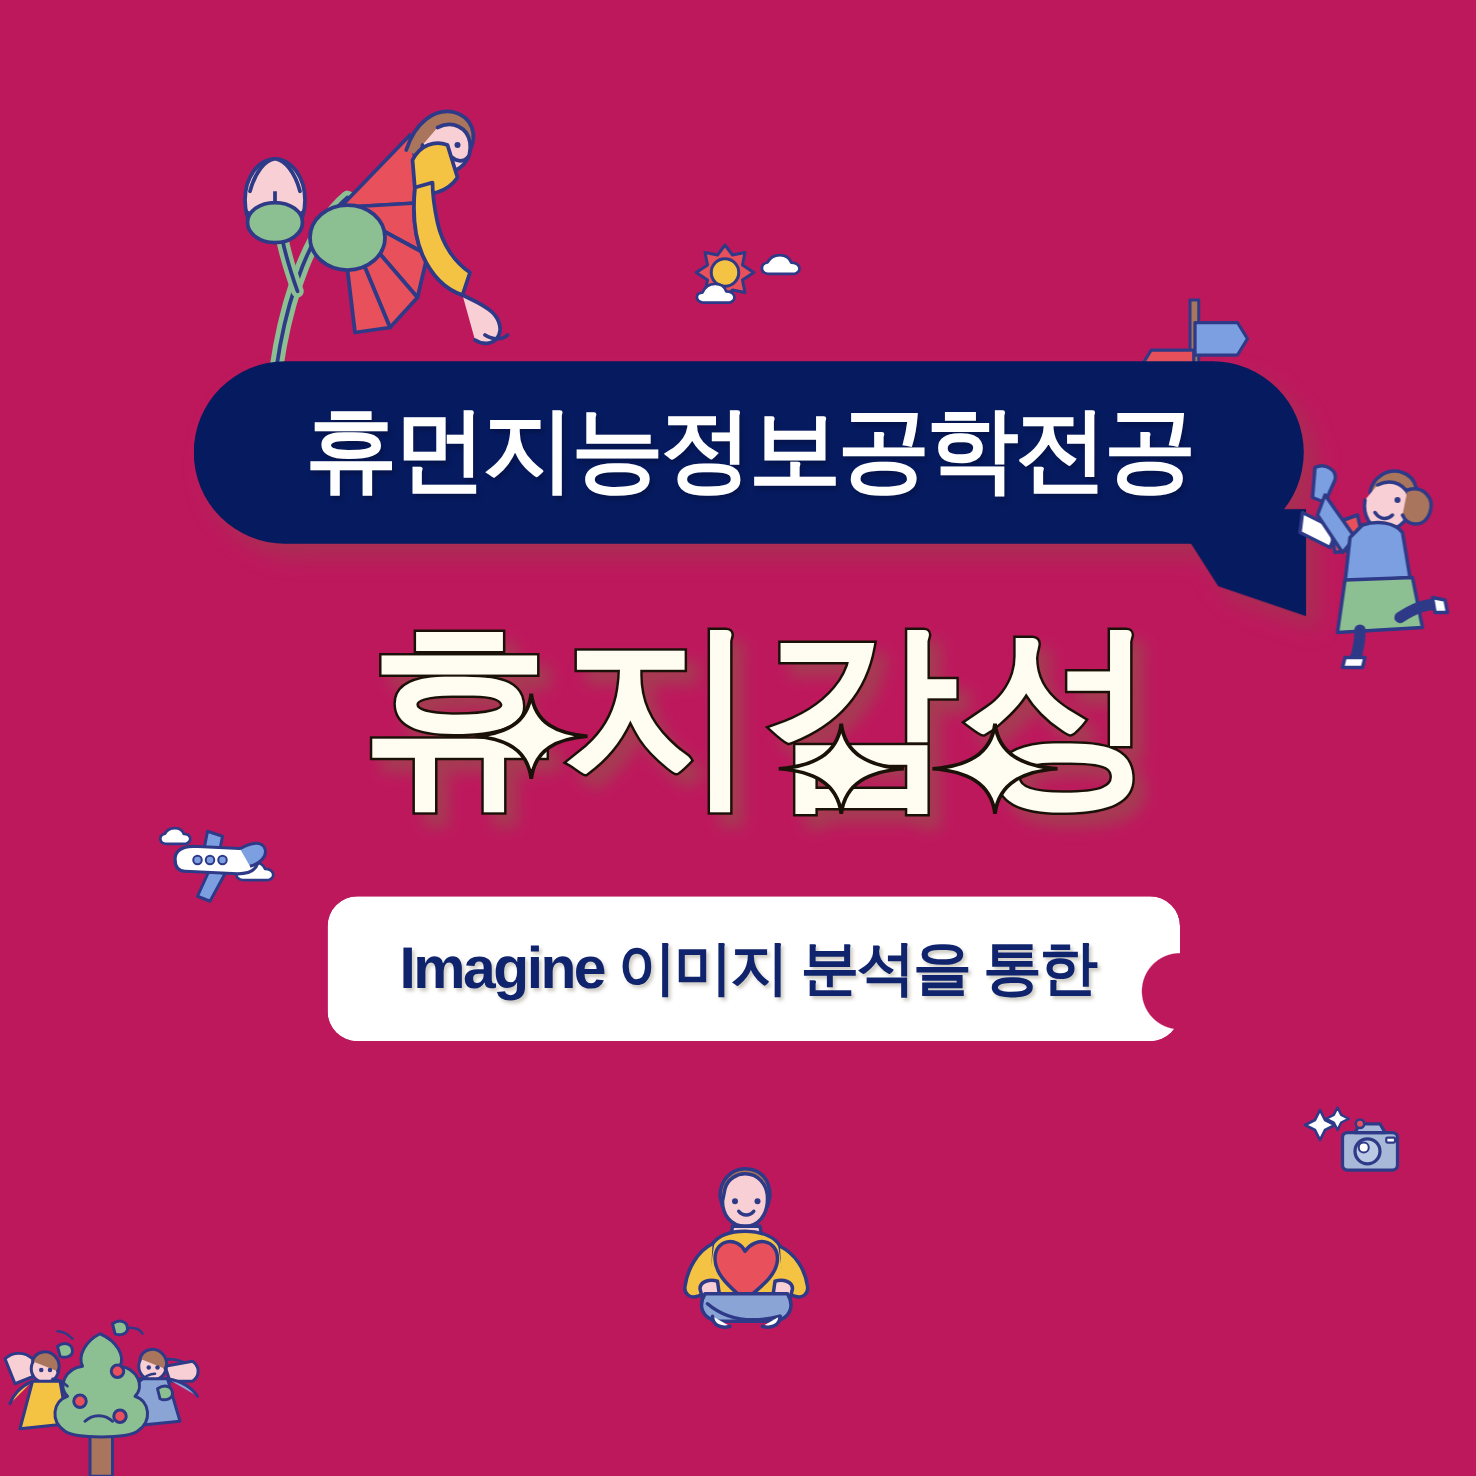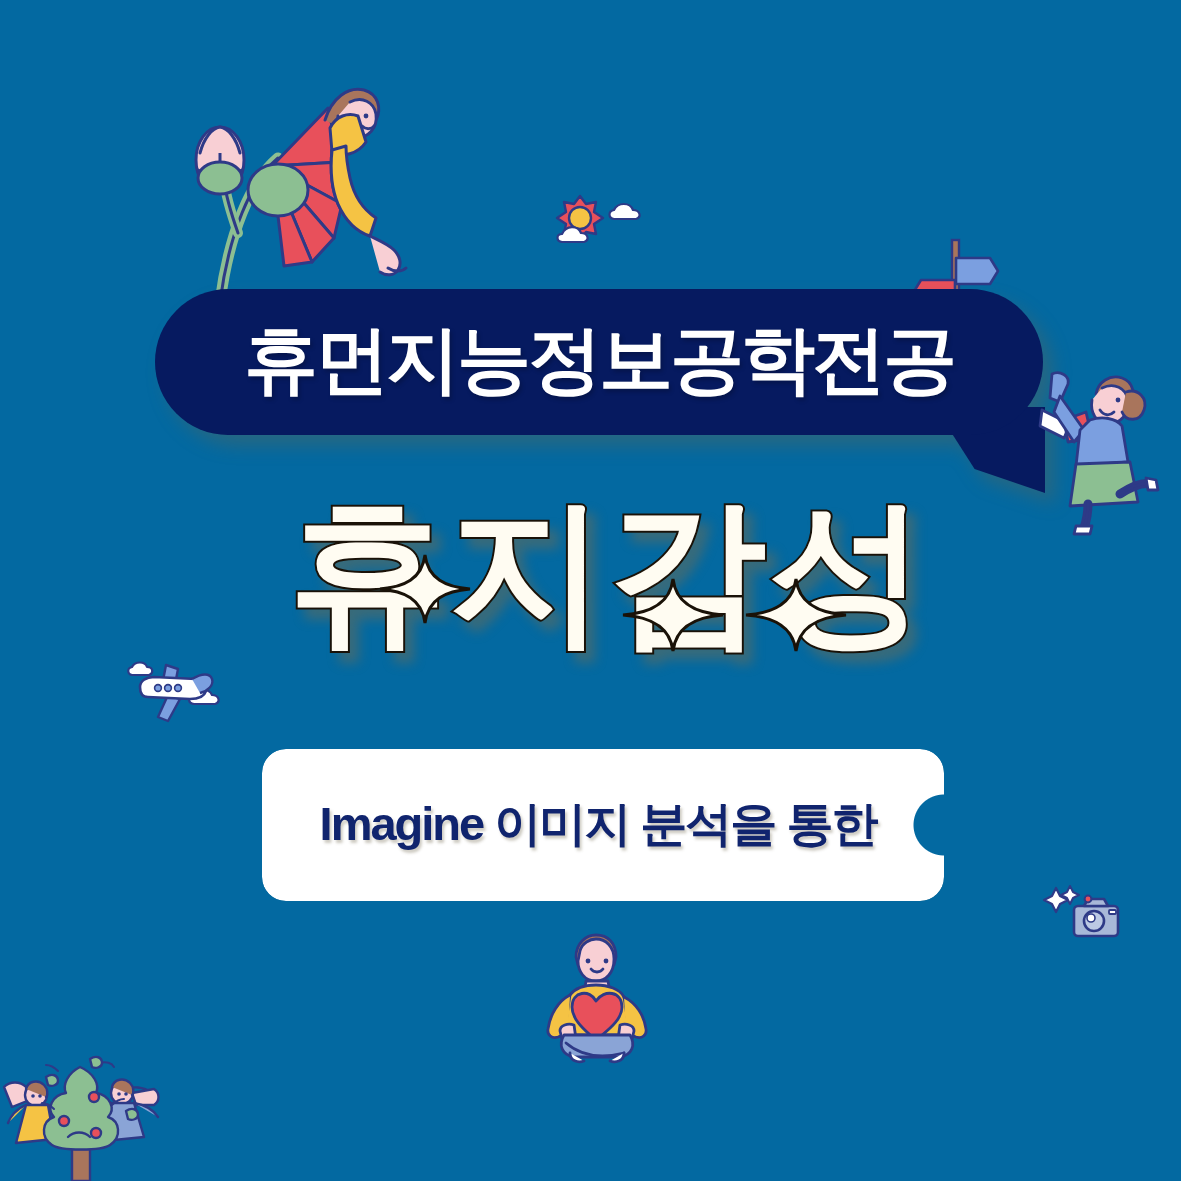--- a/index.html
+++ b/index.html
@@ -111,23 +111,23 @@
     pointer-events: none;
   }
   #sparkle-1 { left: 378px; top: 553px; width: 94px; height: 72px; }
   #sparkle-2 { left: 621px; top: 577px; width: 104px; height: 76px; }
   #sparkle-3 { left: 744px; top: 577px; width: 104px; height: 76px; }
 
   
   #subtitle-banner {
     position: absolute;
     left: 262px;
-    top: 749px;
+    top: 717px;
     width: 682px;
-    height: 152px;
+    height: 116px;
     z-index: 4;
     background: #FFFFFF;
     border-radius: 24px;
     filter: drop-shadow(9px 10px 9px rgba(130, 110, 70, 0.30));
     -webkit-mask-image:
       radial-gradient(circle 30px at 682px 76px, transparent 0 30px, #000 31px);
     mask-image:
       radial-gradient(circle 30px at 682px 76px, transparent 0 30px, #000 31px);
   }
 
@@ -145,21 +145,21 @@
     line-height: 1.05;
     text-align: center;
     padding: 0 36px 2px 26px;
     text-shadow: 2px 3px 3px rgba(90, 80, 50, 0.30);
   }
   #subtitle-text .line-2 { margin-top: 2px; }
 </style>
 </head>
 <body>
 
-<div id="poster" style="background: #0369a1; --navy: #061A60;">
+<div id="poster" style="background: #be185d; --navy: #061A60;">
 
   <div class="deco" id="deco-flower-lady">
     <svg viewBox="0 0 250 300" width="250" height="300">
       <g fill="none" stroke="#2E3A87" stroke-width="3" stroke-linecap="round" stroke-linejoin="round">
         <path d="M36 295 C38 240 46 195 62 155 C72 130 84 112 98 100" stroke="#8CBF92" stroke-width="11"></path>
         <path d="M36 295 C38 240 46 195 62 155 C72 130 84 112 98 100"></path>
         <path d="M58 175 C52 158 46 140 44 122" stroke="#8CBF92" stroke-width="10"></path>
         <path d="M58 175 C52 158 46 140 44 122"></path>
         <ellipse cx="40" cy="102" rx="24" ry="33" fill="#F8CFD4"></ellipse>
         <path d="M18 112 C26 118 54 118 62 112"></path>

